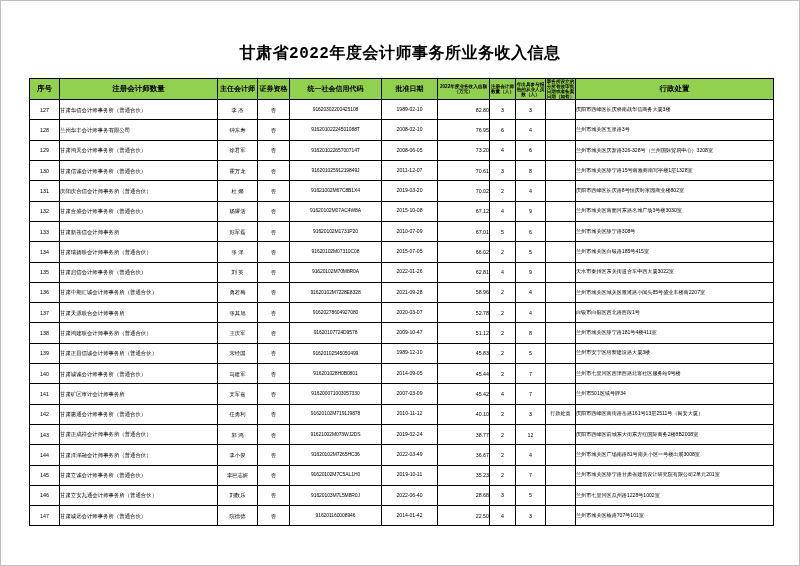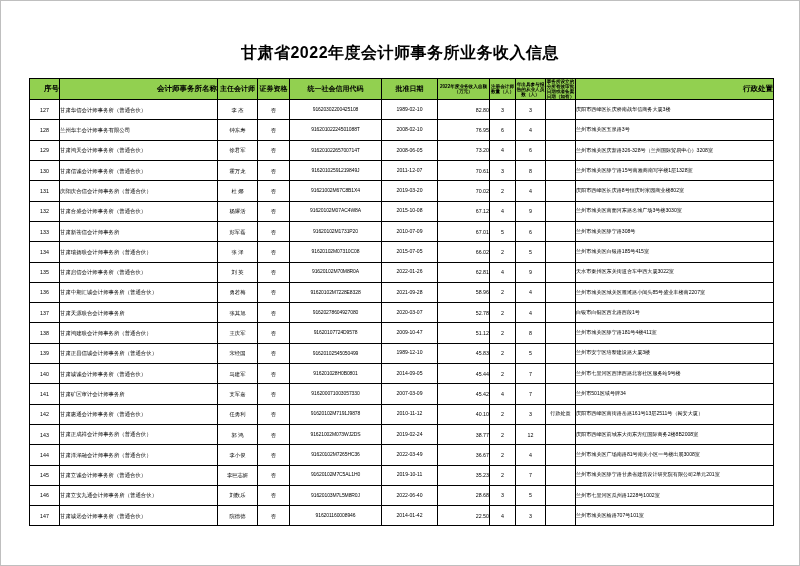--- a/index.html
+++ b/index.html
@@ -22,21 +22,21 @@
     border: 1px solid #bfbfbf;
     background: #fff;
   }
   .doc-title {
     text-align: center;
     font-size: 16px;
     font-weight: bold;
     letter-spacing: 0.5px;
     margin-top: 42px;
     margin-bottom: 14px;
-    font-family: Liberation Sans, sans-serif;
+    font-family: Liberation Mono, monospace;
   }
   .table-wrap {
     margin: 0 28px;
   }
   table.main {
     border-collapse: collapse;
     width: 744px;
     table-layout: fixed;
     font-size: 5.2px;
   }
@@ -52,21 +52,20 @@
     line-height: 1.15;
     padding: 2px 1px;
     font-size: 7px;
   }
   thead th.tiny {
     font-size: 4.6px;
     line-height: 1.1;
   }
   thead th.big {
     font-size: 7.5px;
-    text-align: right;
   }
   tbody td {
     height: 19.3px;
     font-size: 5.3px;
     line-height: 1.15;
   }
   td.c { text-align: center; }
   td.l { text-align: left; padding-left: 3px; }
   td.r { text-align: right; padding-right: 4px; }
   .col-seq { width: 30px; }
@@ -102,21 +101,21 @@
         <col class="col-date">
         <col class="col-income">
         <col class="col-cpa">
         <col class="col-staff">
         <col class="col-branch">
         <col class="col-addr">
       </colgroup>
       <thead>
         <tr>
           <th class="big">序号</th>
-          <th class="big">会计师事务所名称</th>
+          <th class="big">注册会计师数量</th>
           <th>主任会计师</th>
           <th>证券资格</th>
           <th>统一社会信用代码</th>
           <th>批准日期</th>
           <th class="tiny">2022年度业务收入总额（万元）</th>
           <th class="tiny">注册会计师数量（人）</th>
           <th class="tiny">年出具参与报告的从业人员数（人）</th>
           <th class="tiny">事务所设立的分所有效审批日期或者备案日期（如有）</th>
           <th class="big">行政处置</th>
         </tr>

